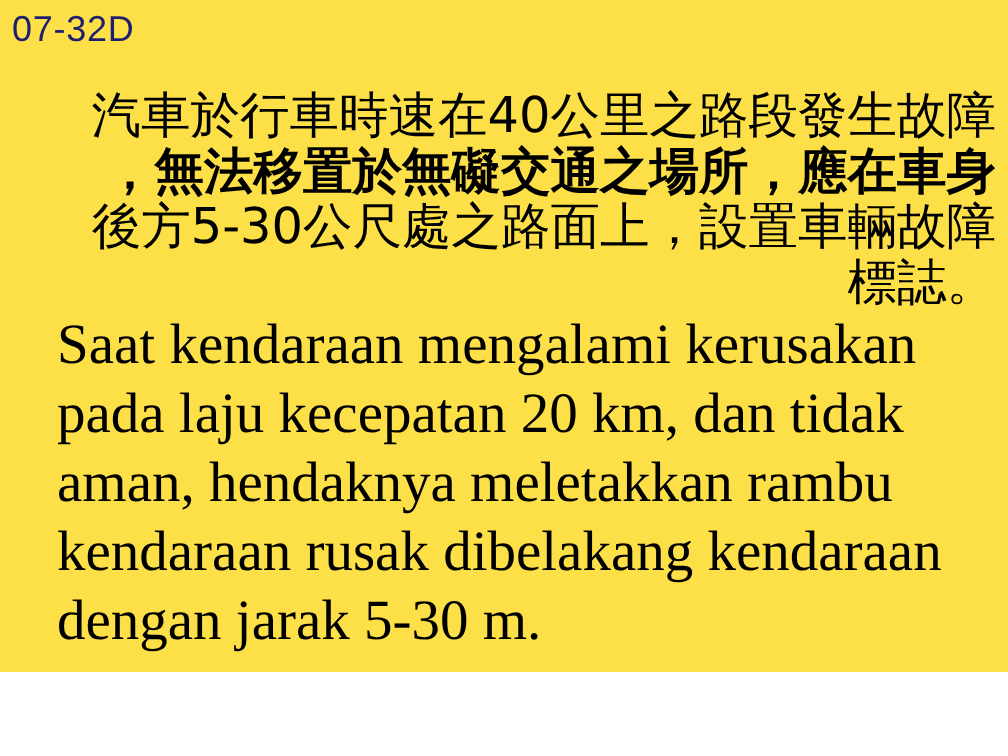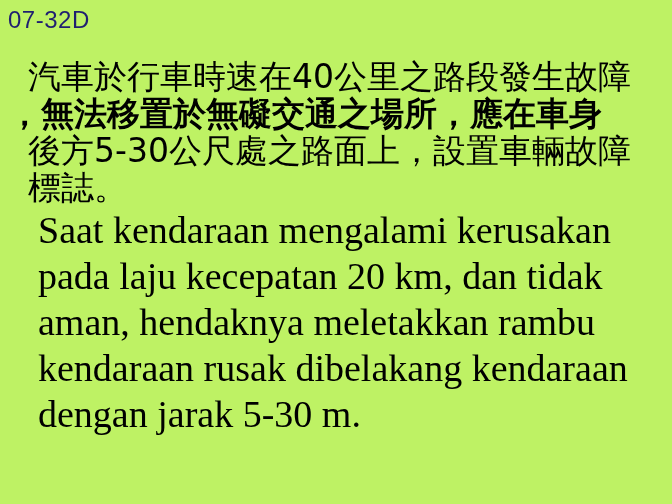--- a/index.html
+++ b/index.html
@@ -3,22 +3,22 @@
 <meta charset="utf-8">
 <style>
   html, body {
     margin: 0;
     padding: 0;
     background: #ffffff;
   }
   .page {
     position: relative;
     width: 672px;
-    height: 504px;
-    background: #bef264;
+    height: 448px;
+    background: #fde047;
     overflow: hidden;
     font-family: "Liberation Sans", sans-serif;
   }
   .doc-code {
     position: absolute;
     top: 6px;
     left: 8px;
     font-family: "Liberation Sans", sans-serif;
     font-size: 24px;
     font-weight: 400;
@@ -30,21 +30,21 @@
     top: 58px;
     left: 28px;
     width: 636px;
     font-family: "DejaVu Sans", sans-serif;
     font-size: 33px;
     line-height: 37px;
     font-weight: 400;
     color: #000000;
     white-space: nowrap;
   }
-  .cjk-para .line { display: block; }
+  .cjk-para .line { display: block; text-align: right; }
   .cjk-para .hang { margin-left: -20px; font-weight: bold; }
   .latin-para {
     position: absolute;
     top: 207px;
     left: 38px;
     width: 626px;
     font-family: "Liberation Serif", "DejaVu Serif", serif;
     font-size: 38px;
     line-height: 46px;
     font-weight: 400;

